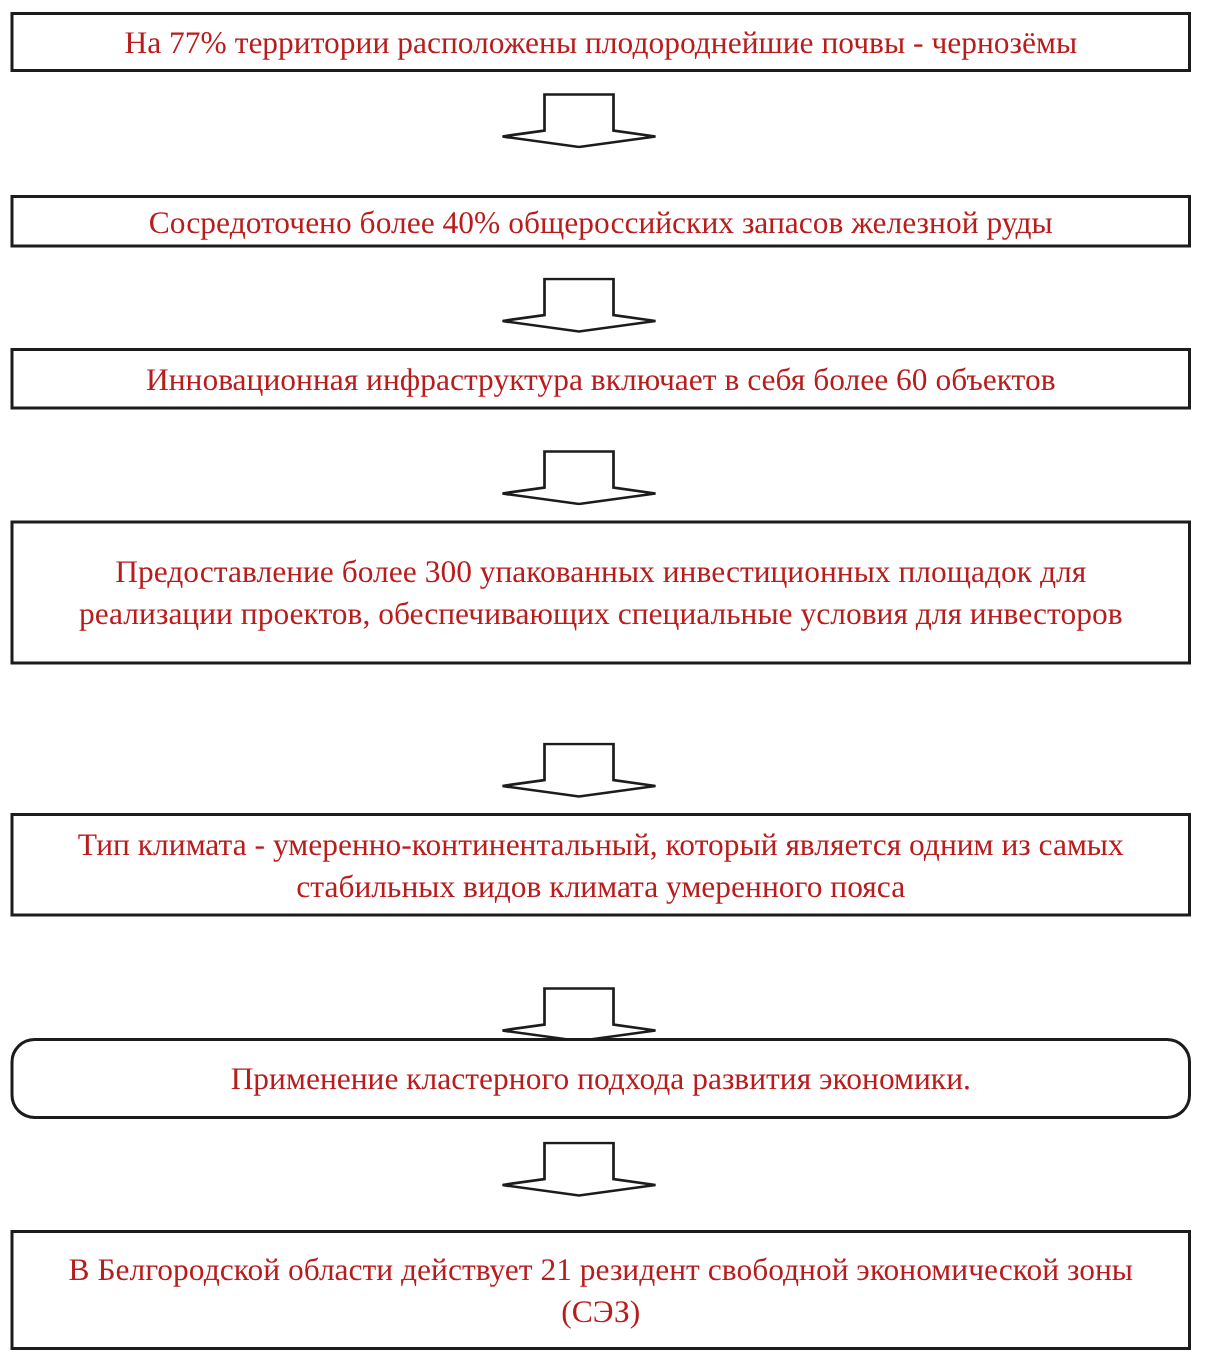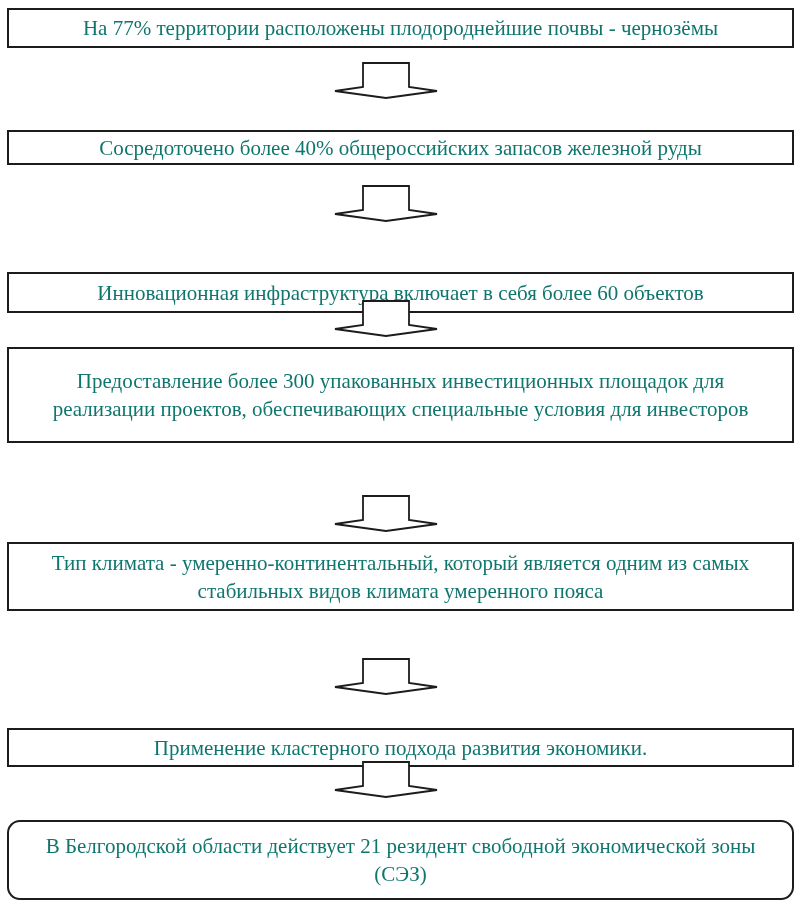--- a/index.html
+++ b/index.html
@@ -6,21 +6,21 @@
     margin: 0;
     padding: 0;
     background: #ffffff;
   }
   .canvas {
     position: relative;
     width: 803px;
     height: 906px;
     background: #ffffff;
     font-family: "Liberation Serif", serif;
-    color: #0f766e;
+    color: #b91c1c;
     overflow: hidden;
   }
   .fbox {
     position: absolute;
     left: 7px;
     width: 787px;
     box-sizing: border-box;
     border: 2px solid #1c1c1c;
     background: #ffffff;
     display: flex;
@@ -62,21 +62,21 @@
   <div class="fbox" style="top:130px; height:35px;">
     <span>Сосредоточено более 40% общероссийских запасов железной руды</span>
   </div>
 
   <div class="arrow" style="top:185px;">
     <svg viewBox="0 0 106 37" xmlns="http://www.w3.org/2000/svg">
       <polygon points="30,1 76,1 76,25 104,29 53,36 2,29 30,25" fill="#ffffff" stroke="#1c1c1c" stroke-width="1.8" stroke-linejoin="miter"></polygon>
     </svg>
   </div>
 
-  <div class="fbox" style="top:232px; height:41px;margin-top:40px;">
+  <div class="fbox" style="top:232px; height:41px;">
     <span>Инновационная инфраструктура включает в себя более 60 объектов</span>
   </div>
 
   <div class="arrow" style="top:300px;">
     <svg viewBox="0 0 106 37" xmlns="http://www.w3.org/2000/svg">
       <polygon points="30,1 76,1 76,25 104,29 53,36 2,29 30,25" fill="#ffffff" stroke="#1c1c1c" stroke-width="1.8" stroke-linejoin="miter"></polygon>
     </svg>
   </div>
 
   <div class="fbox" style="top:347px; height:96px;justify-content:flex-end;">
@@ -92,27 +92,27 @@
   <div class="fbox" style="top:542px; height:69px;">
     <span>Тип климата - умеренно-континентальный, который является одним из самых стабильных видов климата умеренного пояса</span>
   </div>
 
   <div class="arrow" style="top:658px;">
     <svg viewBox="0 0 106 37" xmlns="http://www.w3.org/2000/svg">
       <polygon points="30,1 76,1 76,25 104,29 53,36 2,29 30,25" fill="#ffffff" stroke="#1c1c1c" stroke-width="1.8" stroke-linejoin="miter"></polygon>
     </svg>
   </div>
 
-  <div class="fbox" style="top:728px; height:39px;">
+  <div class="fbox" style="top:692px; height:54px;border-radius:16px;">
     <span>Применение кластерного подхода развития экономики.</span>
   </div>
 
   <div class="arrow" style="top:761px;">
     <svg viewBox="0 0 106 37" xmlns="http://www.w3.org/2000/svg">
       <polygon points="30,1 76,1 76,25 104,29 53,36 2,29 30,25" fill="#ffffff" stroke="#1c1c1c" stroke-width="1.8" stroke-linejoin="miter"></polygon>
     </svg>
   </div>
 
-  <div class="fbox" style="top:820px; height:80px;border-radius:13px;">
+  <div class="fbox" style="top:820px; height:80px;">
     <span>В Белгородской области действует 21 резидент свободной экономической зоны (СЭЗ)</span>
   </div>
 
 </div>
 
 </body></html>

